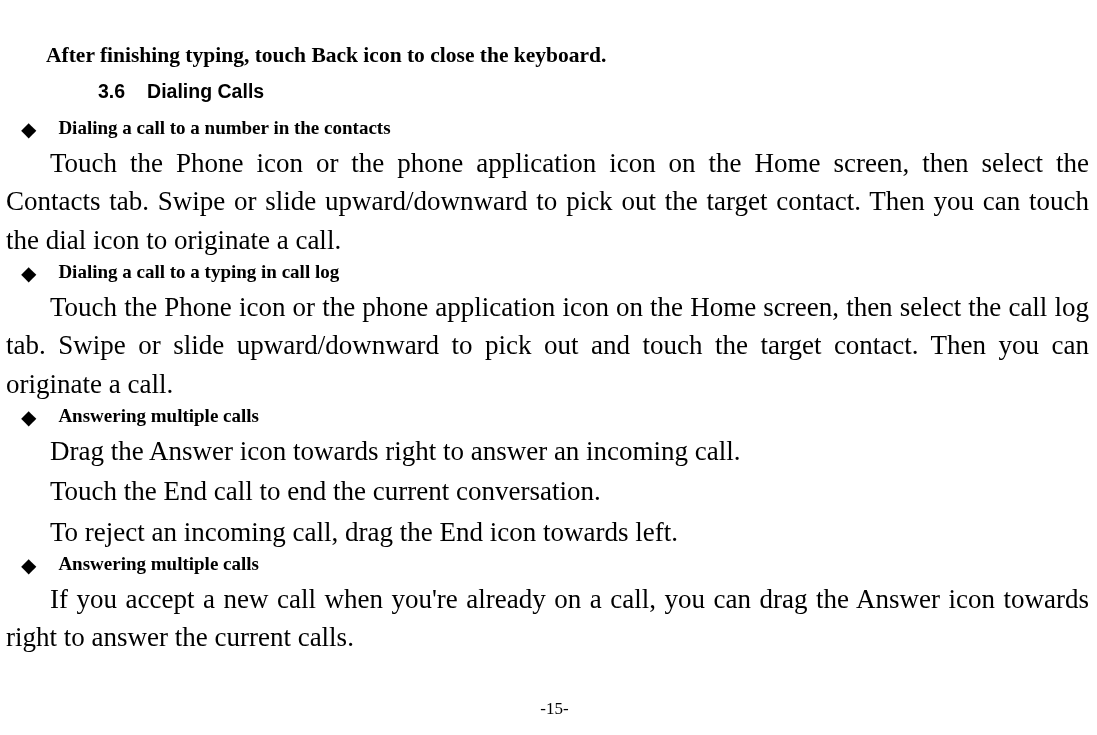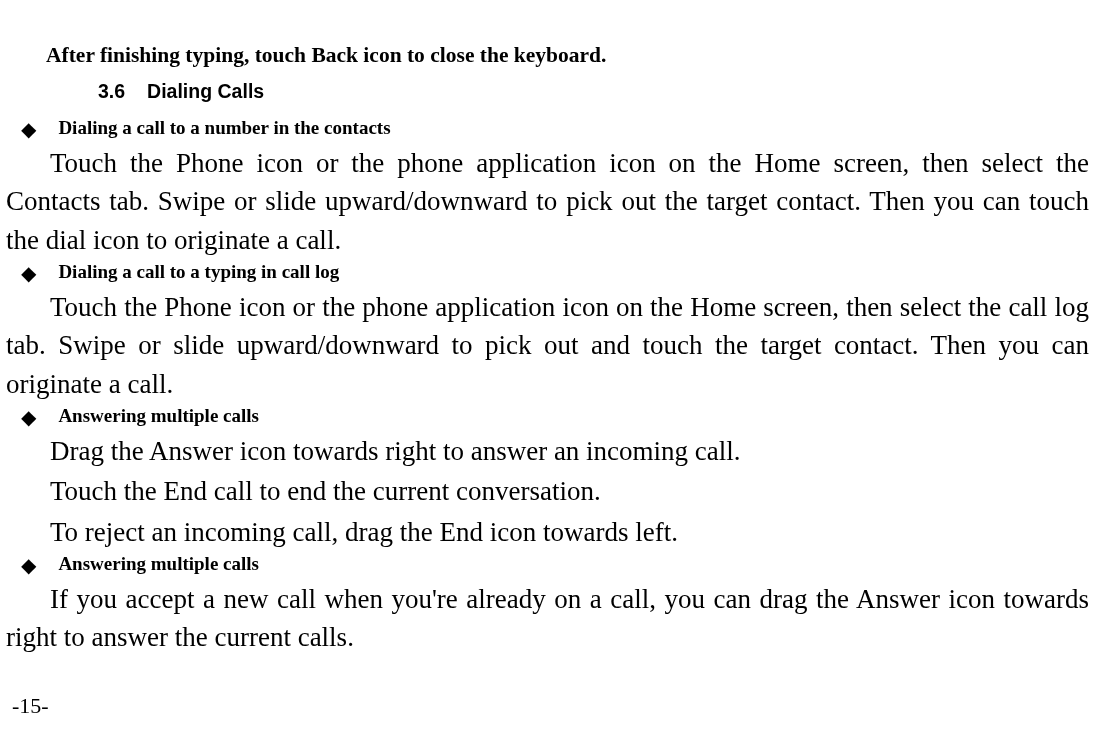--- a/index.html
+++ b/index.html
@@ -56,21 +56,22 @@
       text-align: justify;
       line-height: 1.42;
       margin-bottom: 2px;
       text-indent: 44px;
     }
     .page-num {
       position: absolute;
       bottom: 16px;
       left: 0;
       right: 0;
-      font-size: 22px;
+      text-align: center;
+      font-size: 17px;
       padding-left: 12px;
     }
   </style>
 </head>
 <body>
 
 <div class="intro-line">After finishing typing, touch Back icon to close the keyboard.</div>
 
 <div class="section-heading">
   <span class="section-num">3.6</span><span>Dialing Calls</span>

